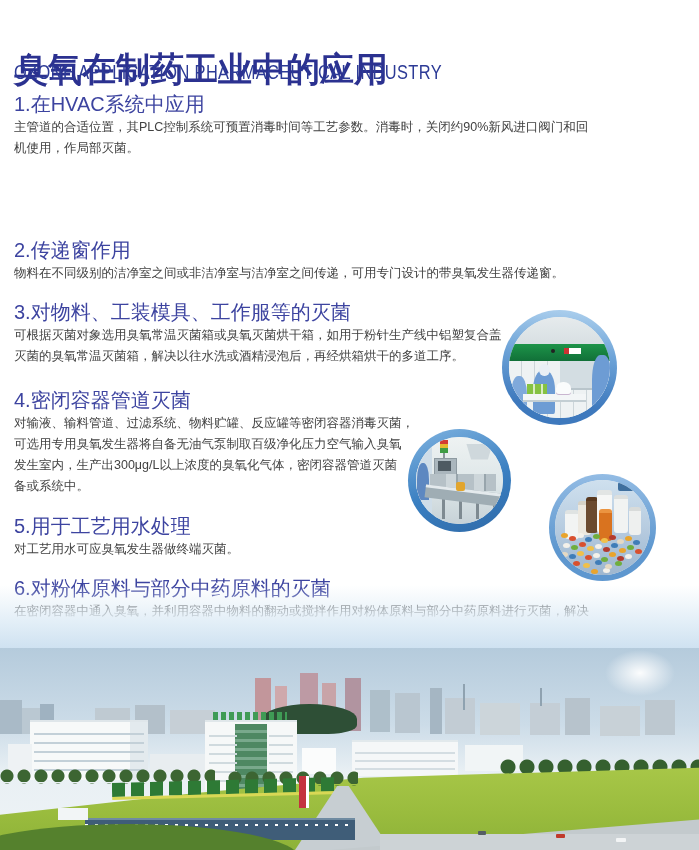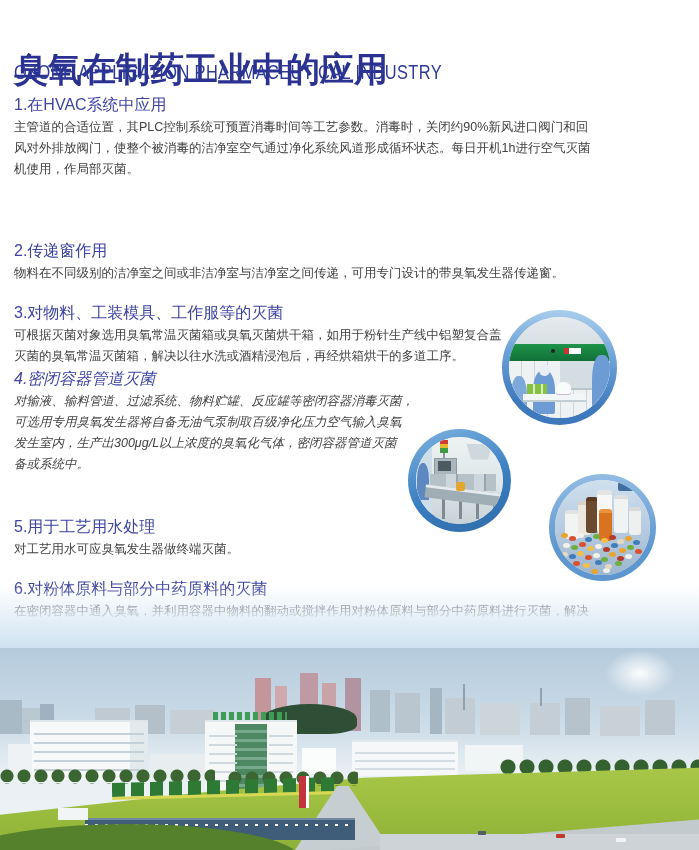--- a/index.html
+++ b/index.html
@@ -15,28 +15,28 @@
     letter-spacing:0px;white-space:nowrap;
   }
   .subtitle{
     position:absolute;left:14px;top:60px;
     font-size:21px;color:#2c3a96;white-space:nowrap;
     transform:scaleX(.78);transform-origin:left top;letter-spacing:.5px;
   }
   
   .sec{position:absolute;left:14px;}
   .sec h2{
-    margin:0 0 2px 0;font-size:16px;font-weight:normal;color:#3d44a0;
+    margin:0 0 2px 0;font-size:20px;font-weight:normal;color:#3d44a0;
     line-height:21px;white-space:nowrap;
   }
   .sec .bl{
     font-size:12.5px;color:#414141;line-height:21px;white-space:nowrap;
   }
   .sec1{top:94px;} .sec2{top:240px;} .sec3{top:302px;}
-  .sec4{top:368px;font-style:italic;} .sec5{top:516px;} .sec6{top:578px;}
+  .sec4{top:390px;} .sec5{top:516px;} .sec6{top:578px;}
   
   .circle{position:absolute;border-radius:50%;}
   .circle .inner{position:absolute;border-radius:50%;overflow:hidden;background:#e8eef0;}
   .c1{left:502px;top:310px;width:115px;height:115px;
       background:linear-gradient(185deg,#a9cdec 4%,#6ea4d8 38%,#3e79bd 80%);}
   .c1 .inner{left:7px;top:7px;width:101px;height:101px;}
   .c2{left:408px;top:429px;width:103px;height:103px;
       background:linear-gradient(160deg,#7fb3e0 0%,#3a7fc1 55%,#2f6aa8 100%);}
   .c2 .inner{left:8px;top:8px;width:87px;height:87px;}
   .c3{left:549px;top:474px;width:107px;height:107px;
@@ -164,21 +164,20 @@
 <body>
 
 <div class="page">
 
   <h1 class="title">臭氧在制药工业中的应用</h1>
   <div class="subtitle">OZONE APPLICATION PHARMACEUTICAL INDUSTRY</div>
 
   <div class="sec sec1">
     <h2>1.在HVAC系统中应用</h2>
     <div class="bl">主管道的合适位置，其PLC控制系统可预置消毒时间等工艺参数。消毒时，关闭约90%新风进口阀门和回</div>
-    <div class="bl">风对外排放阀门，使整个被消毒的洁净室空气通过净化系统风道形成循环状态。每日开机1h进行空气灭菌</div>
     <div class="bl">机使用，作局部灭菌。</div>
   </div>
 
   <div class="sec sec2">
     <h2>2.传递窗作用</h2>
     <div class="bl">物料在不同级别的洁净室之间或非洁净室与洁净室之间传递，可用专门设计的带臭氧发生器传递窗。</div>
   </div>
 
   <div class="sec sec3">
     <h2>3.对物料、工装模具、工作服等的灭菌</h2>

